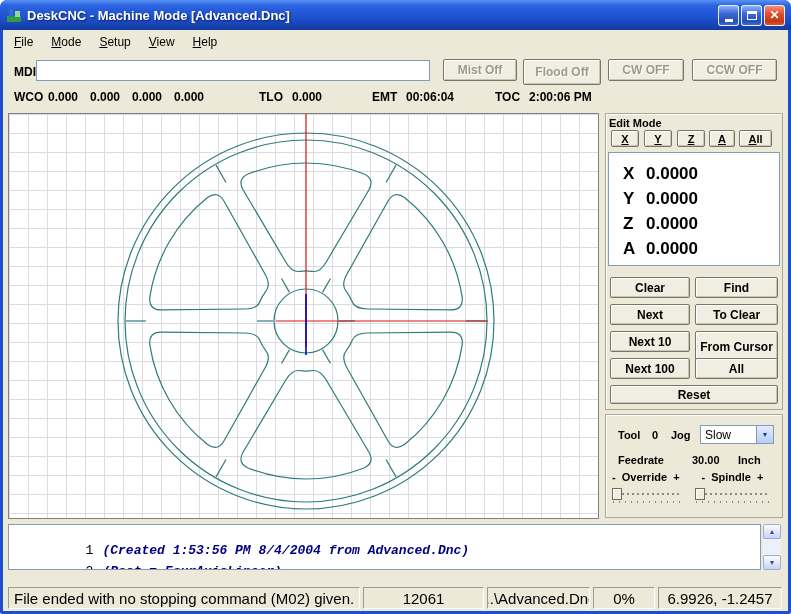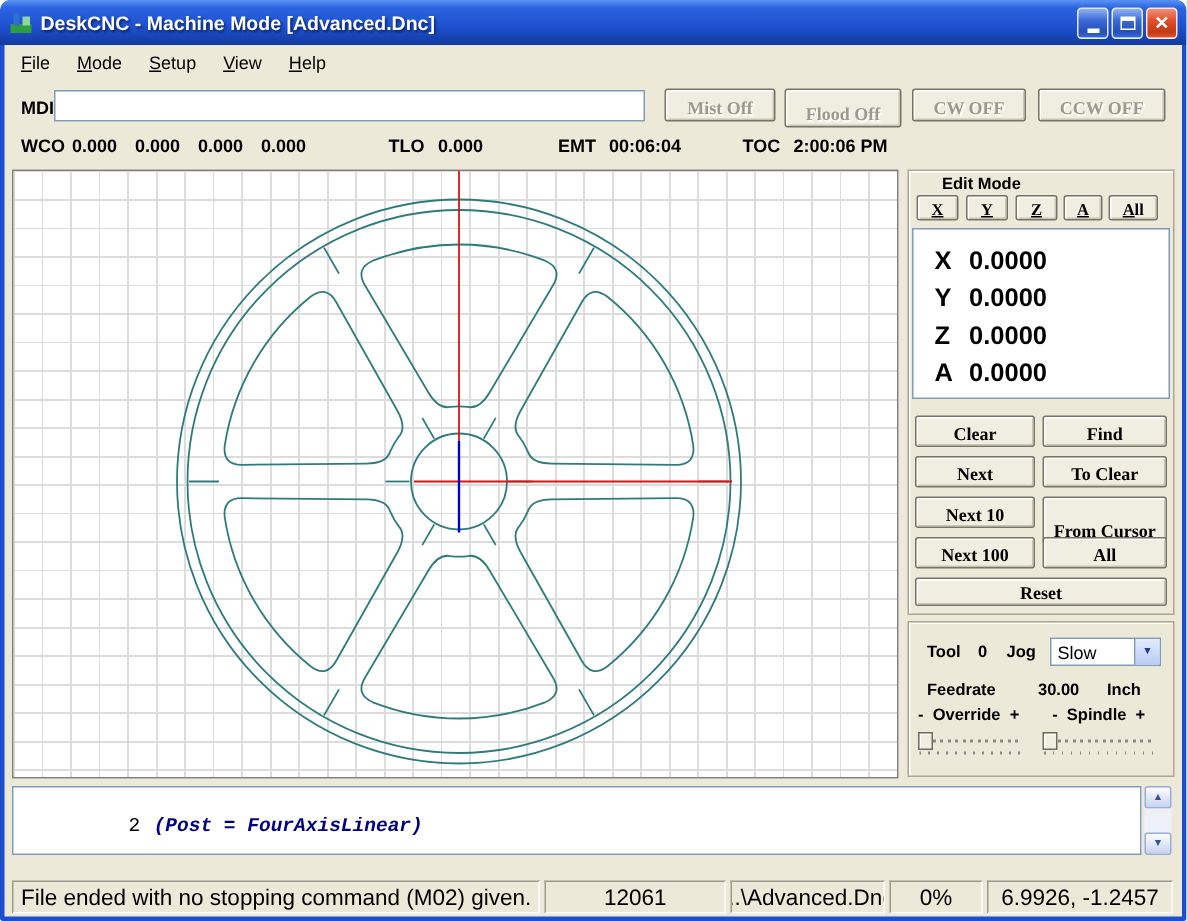--- a/index.html
+++ b/index.html
@@ -24,24 +24,24 @@
   .content{position:absolute;top:30px;left:3px;width:785px;height:581px;background:var(--window_face,#ece9d8);}
 
   .menubar{position:absolute;top:0;left:0;width:100%;height:24px;display:flex;align-items:center;padding-left:2px;box-sizing:border-box;}
   .menu-item{display:inline-block;padding:3px 9px;font-size:12px;color:#000;}
   .accel::first-letter{text-decoration:underline;}
 
   .lblb{position:absolute;font-size:12px;font-weight:bold;white-space:pre;color:#000;}
 
   .mdi-input{position:absolute;border:1px solid #7f9db9;background:#fff;font:12px "Liberation Sans",sans-serif;padding:2px 4px;box-sizing:border-box;}
 
-  .btn{position:absolute;box-sizing:border-box;display:flex;align-items:flex-end;justify-content:center;
+  .btn{position:absolute;box-sizing:border-box;display:flex;align-items:center;justify-content:center;
     background:#f0eee1;border:1px solid #77756a;border-radius:2px;
     box-shadow:inset 1px 1px 0 #ffffff, inset -1px -1px 0 #c8c5b4;
-    font-family:Liberation Serif, serif;font-size:12px;font-weight:bold;color:#000;padding:0;cursor:pointer;}
+    font-family:Liberation Sans, sans-serif;font-size:12px;font-weight:bold;color:#000;padding:0;cursor:pointer;}
   .btn span{display:block;width:100%;text-align:center;}
   .btn.disabled{color:var(--disabled_text,#9c9a8e);text-shadow:1px 1px 0 #fff;}
   .btn.small{font-size:11px;}
 
   
   .canvas{position:absolute;left:5px;top:83px;width:591px;height:406px;box-sizing:border-box;background-color:#fff;border:1px solid #808080;
     background-image:
       repeating-linear-gradient(to right, var(--grid,#dcdcdc) 0 1px, transparent 1px 19px),
       repeating-linear-gradient(to bottom, var(--grid,#dcdcdc) 0 1px, transparent 1px 19px);}
   .canvas svg{position:absolute;left:0;top:0;}
@@ -173,21 +173,21 @@
           <line x1="267" y1="207" x2="479" y2="207" style="stroke:var(--crosshair,#e01010)"></line>
           <line x1="297" y1="180" x2="297" y2="241" style="stroke:var(--zaxis,#0000c8)" stroke-width="1.6"></line>
         </g>
       </svg>
     </div>
 
     <div class="rpanel">
       <div class="panel-box" style="left:0;top:0;width:178px;height:297px"></div>
       <div class="panel-box" style="left:0;top:301px;width:178px;height:104px"></div>
 
-      <span class="lblb" style="left:23px;top:4px;font-size:11px">Edit Mode</span>
+      <span class="lblb" style="left:4px;top:4px;font-size:11px">Edit Mode</span>
 
       <button class="btn small" style="left:6px;top:17px;width:28px;height:17px">
           <span class="accel">X</span>
         </button>
       <button class="btn small" style="left:39px;top:17px;width:28px;height:17px">
           <span class="accel">Y</span>
         </button>
       <button class="btn small" style="left:72px;top:17px;width:28px;height:17px">
           <span class="accel">Z</span>
         </button>
@@ -268,20 +268,23 @@
       </div>
       <div class="slider" style="left:90px;top:373px;width:75px">
         <div class="slider-track"></div>
         <div class="slider-thumb"></div>
         <div class="slider-ticks"></div>
       </div>
     </div>
 
     <div class="code-box">
       <div class="code-line">
+        <span class="code-num">1</span><span class="code-text">(Created 1:53:56 PM 8/4/2004 from Advanced.Dnc)</span>
+      </div>
+      <div class="code-line">
         <span class="code-num">2</span><span class="code-text">(Post = FourAxisLinear)</span>
       </div>
     </div>
     <div class="vscroll">
       <span class="scroll-btn">
           <span>▲</span>
         </span>
       <span class="scroll-track"></span>
       <span class="scroll-btn">
           <span>▼</span>

